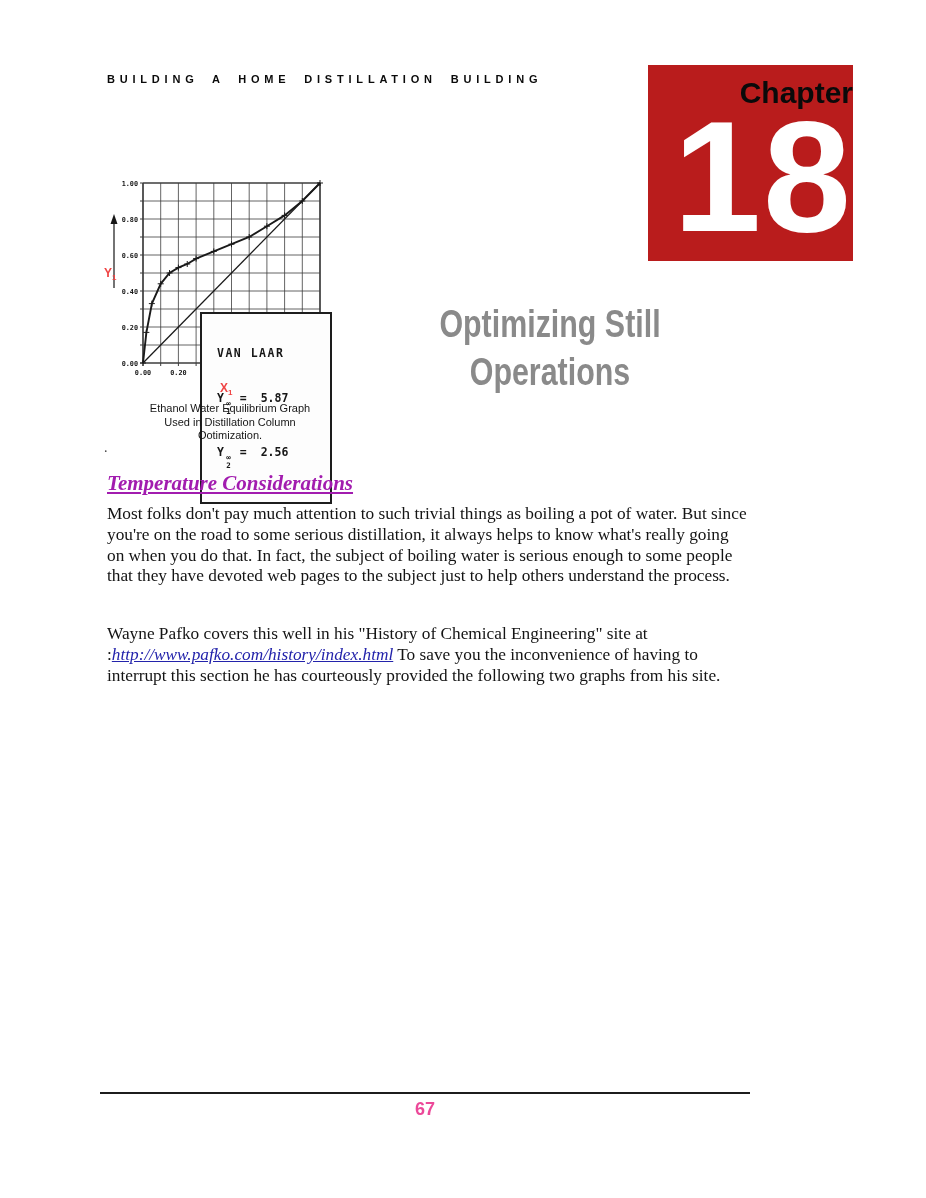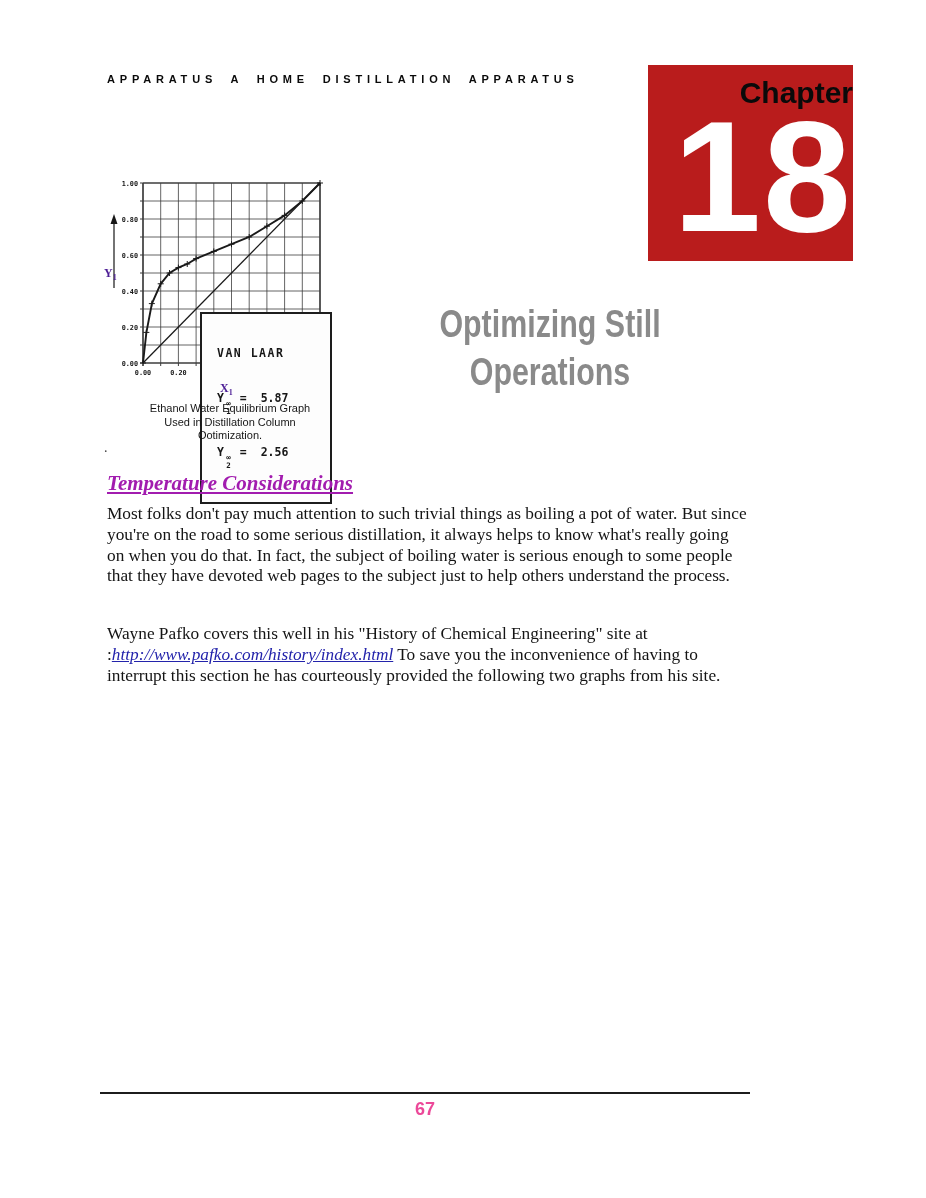--- a/index.html
+++ b/index.html
@@ -22,22 +22,22 @@
   
   .graph{position:absolute;left:100px;top:170px;width:235px;height:232px;}
   .graph svg{position:absolute;left:0;top:0;}
   .legend{position:absolute;left:100px;top:142px;width:113px;border:2px solid #1d1d1d;
     background:#fdfdfd;padding:2px 0 3px 15px;white-space:pre;
     font-family:"DejaVu Sans Mono",monospace;font-weight:bold;font-size:11.5px;
     line-height:15px;color:#161616;}
   .legend-title{letter-spacing:1.5px;}
   .stack{display:inline-flex;flex-direction:column;align-items:center;
     font-size:7.5px;line-height:1;vertical-align:-4px;width:9px;}
-  .axis-label{position:absolute;font-family:Liberation Serif, serif;
-    font-weight:bold;font-size:12px;color:#4c1d95;}
+  .axis-label{position:absolute;font-family:Liberation Sans, sans-serif;
+    font-weight:bold;font-size:12px;color:#ef4444;}
   .y-axis-label{left:4px;top:96px;}
   .x-axis-label{left:120px;top:211px;}
   .axis-label sub{font-size:8px;}
 
   .figure-caption{position:absolute;left:115px;top:402px;width:230px;text-align:center;
     font-family:"Liberation Sans",sans-serif;font-size:11px;line-height:13.5px;color:#161616;}
   .stray-mark{position:absolute;left:104px;top:440px;font-size:14px;color:#444;}
 
   
   .main-title{position:absolute;left:385px;top:300px;width:330px;text-align:center;
@@ -60,21 +60,21 @@
   .footer-rule{position:absolute;left:100px;top:1092px;width:650px;height:2.4px;
     background:#1c1c1c;}
   .page-number{position:absolute;left:100px;top:1099px;width:650px;text-align:center;
     font-family:"Liberation Sans",sans-serif;font-weight:bold;font-size:18px;color:#ec4899;}
 </style>
 </head>
 <body>
 
 <div class="page">
 
-  <div class="running-header">APPARATUS A HOME DISTILLATION APPARATUS</div>
+  <div class="running-header">BUILDING A HOME DISTILLATION BUILDING</div>
 
   <div class="chapter-box">
     <div class="chapter-label">Chapter</div>
     <div class="chapter-number">18</div>
   </div>
 
   <div class="graph">
     <svg id="chart-svg" width="235" height="232" viewBox="0 0 235 232">
 
       <g>

